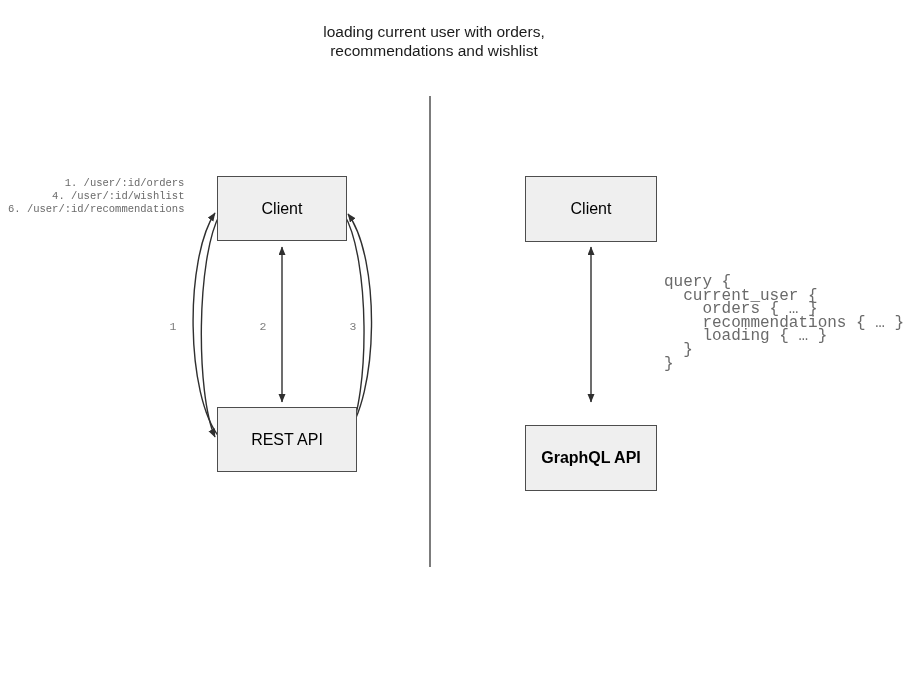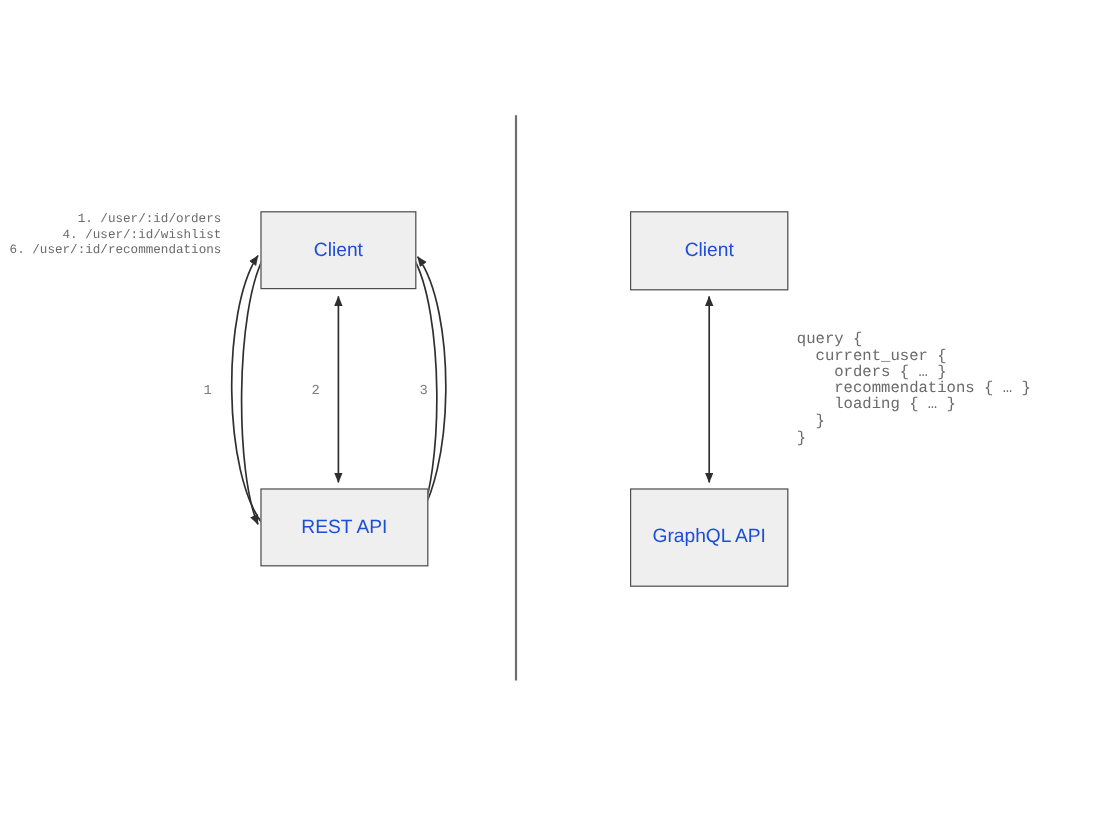--- a/index.html
+++ b/index.html
@@ -9,33 +9,33 @@
   }
   .layer{position:absolute;left:0;top:0;pointer-events:none;}
   .title{
     position:absolute;left:434px;top:22px;transform:translateX(-50%);
     text-align:center;font-size:15.5px;line-height:19px;color:#1b1b1b;white-space:nowrap;
   }
   .node{
     position:absolute;box-sizing:border-box;
     background:#efefef;border:1.5px solid #4d4d4d;
     display:flex;align-items:center;justify-content:center;
-    font-size:16px;color:#1d4ed8;
+    font-size:16px;color:#000000;
   }
   .node-client-left{left:217px;top:176px;width:130px;height:65px;}
   .node-rest-api{left:217px;top:407px;width:140px;height:65px;}
   .node-client-right{left:525px;top:176px;width:132px;height:66px;}
-  .node-graphql-api{left:525px;top:407px;width:132px;height:82px;}
+  .node-graphql-api{left:525px;top:425px;width:132px;height:66px;font-weight:bold;}
   .mono{
     font-family:"Liberation Mono","DejaVu Sans Mono",monospace;
     color:#6a6a6a;
   }
   .endpoints{position:absolute;left:8px;top:177px;font-size:10.5px;line-height:13px;text-align:right;}
   .endpoints div{white-space:pre;}
-  .query{position:absolute;left:664px;top:276px;font-size:13px;line-height:13.6px;}
+  .query{position:absolute;left:664px;top:276px;font-size:16px;line-height:13.6px;}
   .query div{white-space:pre;}
   .arrow-label{
     position:absolute;transform:translate(-50%,-50%);
     font-family:"Liberation Mono","DejaVu Sans Mono",monospace;
     font-size:11.5px;color:#7d7d7d;
   }
   .lbl-1{left:173px;top:326px;}
   .lbl-2{left:263px;top:326px;}
   .lbl-3{left:353px;top:326px;}
 </style>
@@ -57,20 +57,24 @@
     <path d="M 220 214 C 196 258 196 395 215 437" fill="none" stroke="#2f2f2f" stroke-width="1.4" marker-end="url(#ah)"></path>
 
     <path d="M 282 247 L 282 402" fill="none" stroke="#2f2f2f" stroke-width="1.4" marker-start="url(#ah)" marker-end="url(#ah)"></path>
 
     <path d="M 344 438 C 380 396 380 257 348 214" fill="none" stroke="#2f2f2f" stroke-width="1.4" marker-end="url(#ah)"></path>
     <path d="M 344 214 C 370 258 370 395 348 437" fill="none" stroke="#2f2f2f" stroke-width="1.4" marker-end="url(#ah)"></path>
 
     <path d="M 591 247 L 591 402" fill="none" stroke="#2f2f2f" stroke-width="1.4" marker-start="url(#ah)" marker-end="url(#ah)"></path>
   </svg>
 
+  <div class="title">
+    <div>loading current user with orders,</div>
+    <div>recommendations and wishlist</div>
+  </div>
 
   <div class="endpoints mono">
     <div>1. /user/:id/orders</div>
     <div>4. /user/:id/wishlist</div>
     <div>6. /user/:id/recommendations</div>
   </div>
 
   <div class="node node-client-left">
     <span>Client</span>
   </div>

